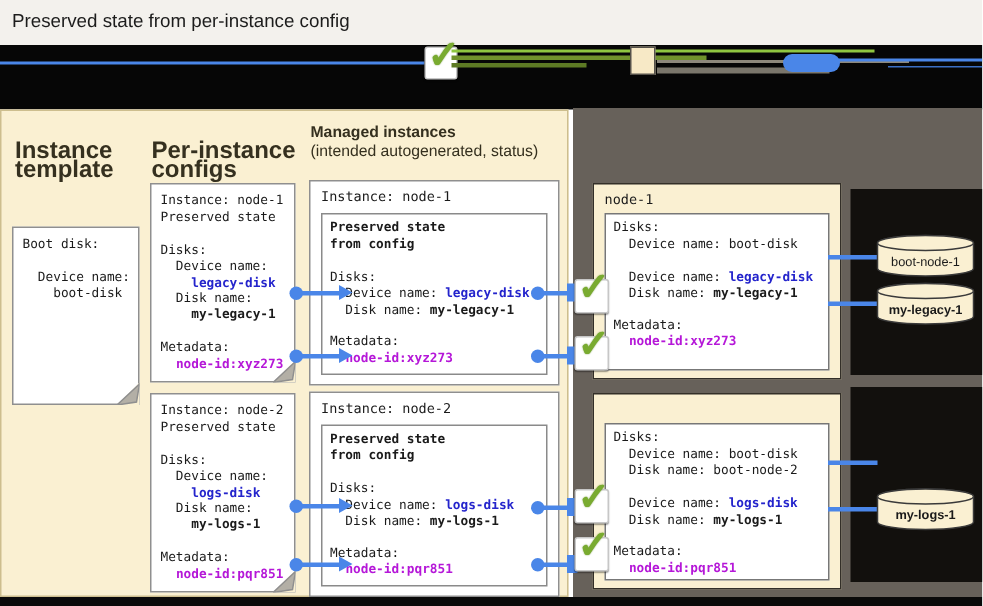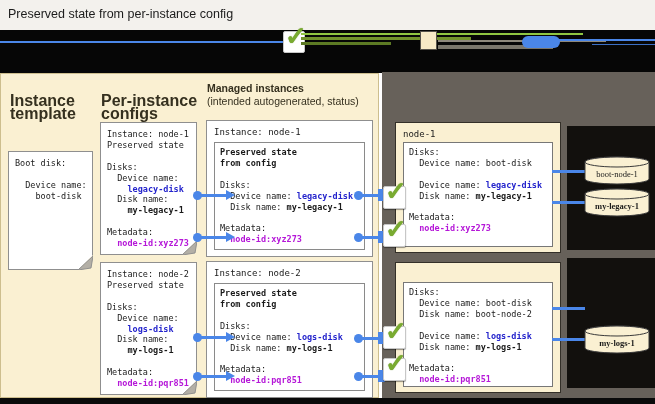--- a/index.html
+++ b/index.html
@@ -56,21 +56,21 @@
   .dot{position:absolute;width:9px;height:9px;border-radius:50%;background:#4a86e8;}
   .cline{position:absolute;height:3px;background:#4a86e8;}
   .arrowhead{position:absolute;width:0;height:0;border-top:5.5px solid transparent;
              border-bottom:5.5px solid transparent;border-left:9px solid #4a86e8;}
   .bsquare{position:absolute;width:7px;height:12px;background:#4a86e8;}
 
   
   .cyl{position:absolute;width:66px;height:30px;}
   .cyl svg{position:absolute;left:0;top:0;}
   .cyl .lbl{position:absolute;left:0;top:13px;width:66px;text-align:center;
-            font-family:Liberation Serif, serif;font-size:8.5px;color:#1a1a1a;}
+            font-family:Liberation Sans, sans-serif;font-size:8.5px;color:#1a1a1a;}
   .cyl .bold{font-weight:bold;}
 </style>
 </head>
 <body>
 
 <div class="page">
 
   <div class="titlebar">
     <span>Preserved state from per-instance config</span>
   </div>

